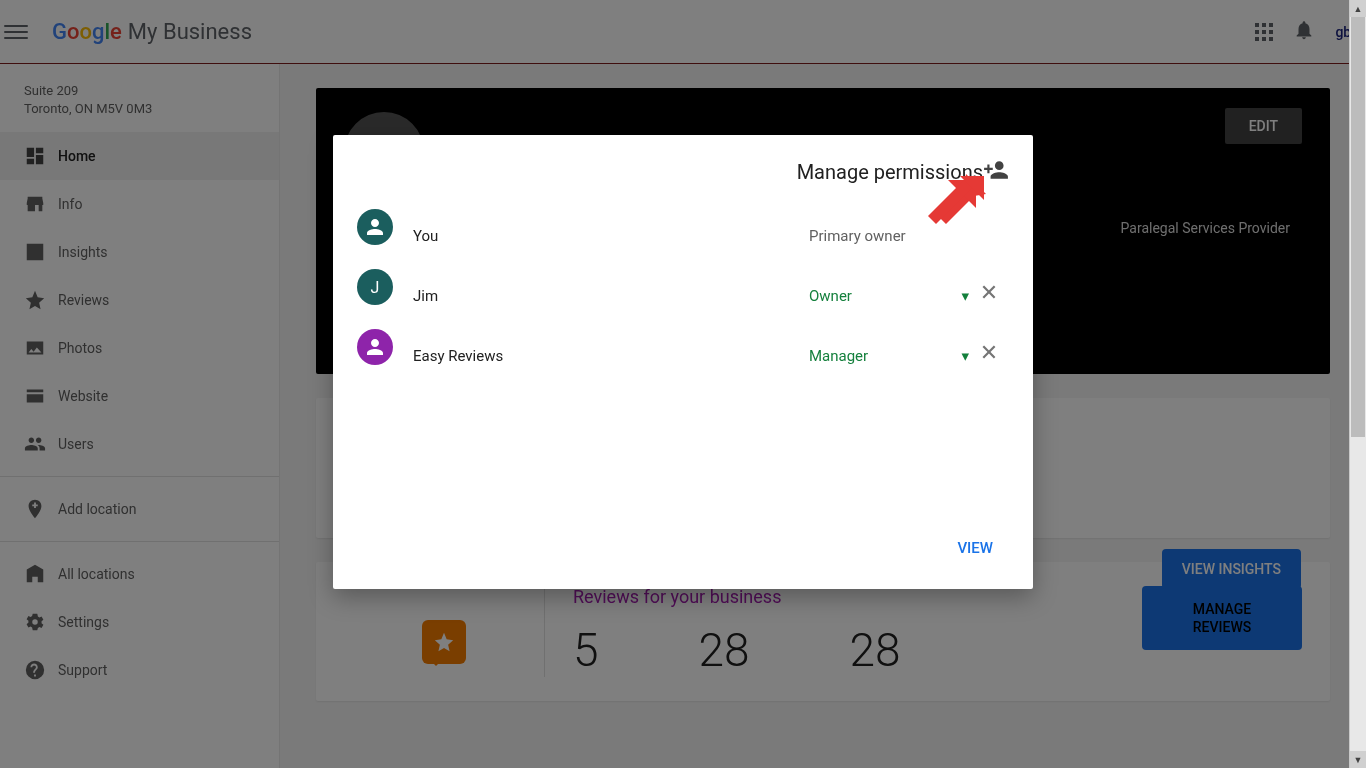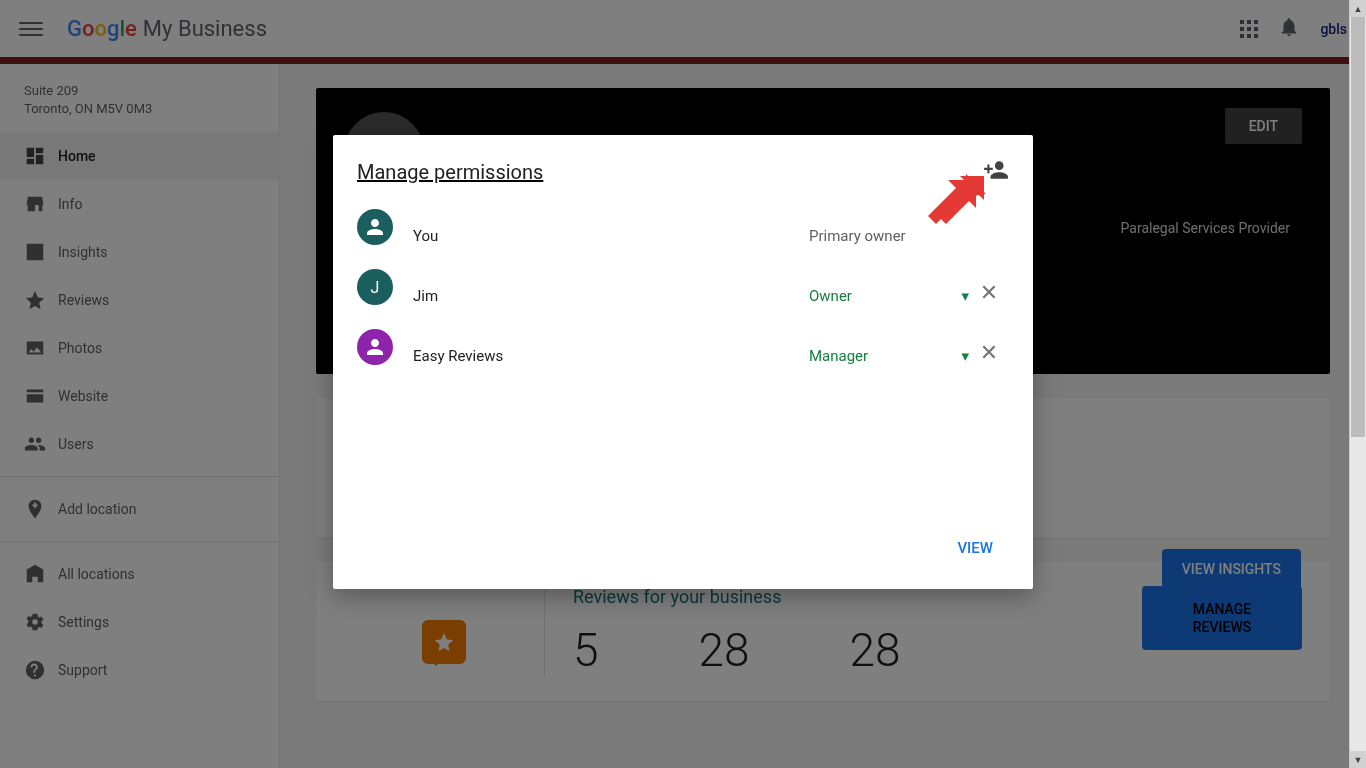--- a/index.html
+++ b/index.html
@@ -1,19 +1,19 @@
 <!DOCTYPE html>
 <html><head>
 <meta charset="utf-8">
 <style>
 * { margin: 0; padding: 0; box-sizing: border-box; font-family: Roboto, Arial, sans-serif; }
 body { width: 1366px; height: 768px; overflow: hidden; background: #f5f5f5; position: relative; }
 
 
-.header { height: 64px; background: #fff; border-bottom: 7px solid #7f1d1d; display: flex; align-items: center; padding: 0 19px; }
+.header { height: 64px; background: #fff; border-bottom: 1px solid #7f1d1d; display: flex; align-items: center; padding: 0 4px; }
 .hamburger { width: 24px; height: 24px; cursor: pointer; margin-right: 24px; display: flex; flex-direction: column; justify-content: center; gap: 4px; }
 .hamburger span { height: 2px; background: #5f6368; border-radius: 1px; }
 .logo { display: flex; align-items: baseline; font-size: 22px; }
 .g-logo span:nth-child(1){color:#4285F4;} .g-logo span:nth-child(2){color:#EA4335;}
 .g-logo span:nth-child(3){color:#FBBC05;} .g-logo span:nth-child(4){color:#4285F4;}
 .g-logo span:nth-child(5){color:#34A853;} .g-logo span:nth-child(6){color:#EA4335;}
 .g-logo { font-weight: 500; margin-right: 6px; }
 .logo-sub { color: #5f6368; font-size: 22px; }
 .header-spacer { flex: 1; }
 .header-right { display: flex; align-items: center; gap: 20px; }
@@ -41,29 +41,29 @@
 
 .card { background: #fff; margin-top: 24px; padding: 24px 28px; border-radius: 2px; box-shadow: 0 1px 2px rgba(0,0,0,.08); }
 .view-insights { position: absolute; right: 65px; top: 505px; transform: translateY(-50%); background: #1a73e8; color: #fff; border: none; padding: 12px 20px; font-size: 14px; font-weight: 500; border-radius: 4px; cursor: pointer; }
 
 .reviews-card { display: flex; align-items: flex-start; }
 .rev-left { width: 200px; display:flex; justify-content:center; padding-top: 34px; }
 .chat-star { width: 44px; height: 44px; background: #f57c00; border-radius: 6px; position: relative; display:flex; align-items:center; justify-content:center; }
 .chat-star::after { content:""; position:absolute; bottom:-8px; left:8px; border:6px solid transparent; border-top-color:#f57c00; }
 .chat-star svg { fill:#fff; width:22px; height:22px; }
 .rev-mid { flex: 1; border-left: 1px solid #e0e0e0; padding-left: 28px; }
-.rev-title { color: #0f766e; font-size: 18px; margin-bottom: 16px; }
+.rev-title { color: #a21caf; font-size: 18px; margin-bottom: 16px; }
 .rev-nums { display: flex; gap: 100px; }
 .rev-num { font-size: 46px; color: #212121; font-weight: 300; }
 .manage-reviews { background: #1a73e8; color:#000000; border:none; padding: 14px 22px; font-size:14px; font-weight:500; border-radius:4px; cursor:pointer; text-align:center; line-height:1.3; width: 160px; }
 
 
 .overlay { position: absolute; inset: 0; background: rgba(0,0,0,.5); display:flex; align-items:flex-start; justify-content:center; padding-top: 135px; }
 .dialog { width: 700px; background: #fff; border-radius: 2px; box-shadow: 0 8px 24px rgba(0,0,0,.3); padding-bottom: 12px; }
-.dialog-head { display:flex; align-items:center; justify-content:space-between; padding: 22px 24px 10px; text-decoration: underline; }
+.dialog-head { display:flex; align-items:center; justify-content:flex-end; padding: 22px 24px 10px; }
 .dialog-title { font-size: 20px; color: #212121; }
 .add-user-ico svg { width: 26px; height: 26px; fill: #424242; cursor:pointer; }
 .perm-row { display:flex; align-items:flex-end; padding: 12px 24px; }
 .perm-avatar { width: 36px; height: 36px; border-radius: 50%; display:flex; align-items:center; justify-content:center; margin-right: 20px; color:#fff; font-size:16px; }
 .perm-avatar.generic svg { width:24px; height:24px; fill:#fff; }
 .perm-name { flex: 1; font-size: 15px; color: #212121; }
 .perm-role { width: 160px; font-size: 15px; color: #616161; display:flex; align-items:center; gap:6px; }
 .perm-role.dropdown { color: #15803d; cursor:pointer; }
 .perm-role .caret { margin-left:auto; }
 .perm-remove { width: 40px; text-align:center; color:#757575; font-size:22px; cursor:pointer; }

